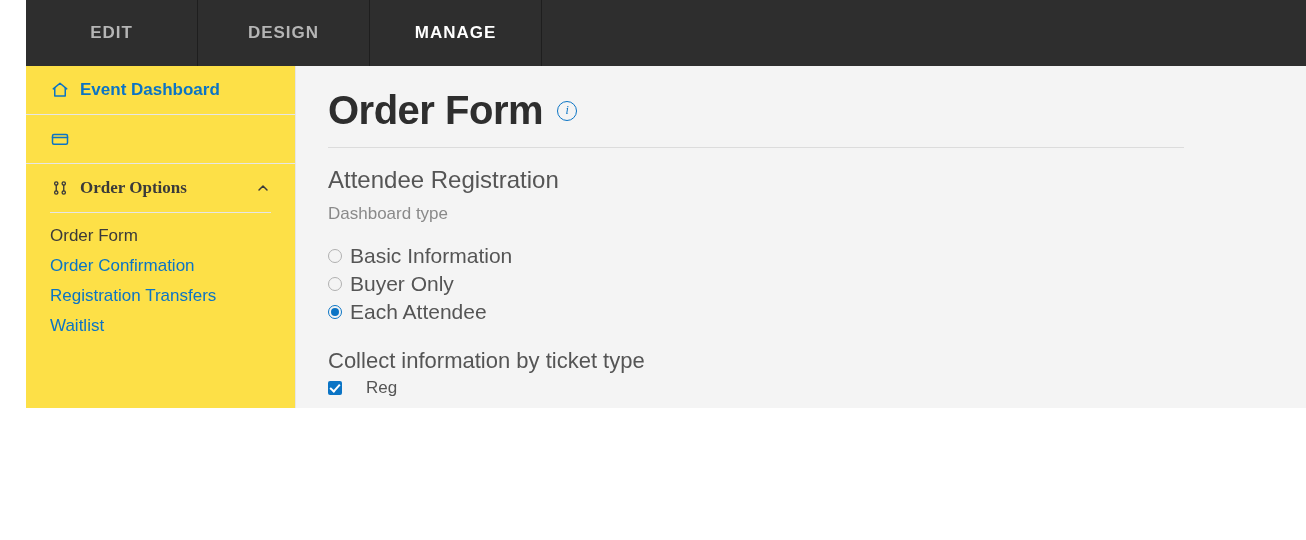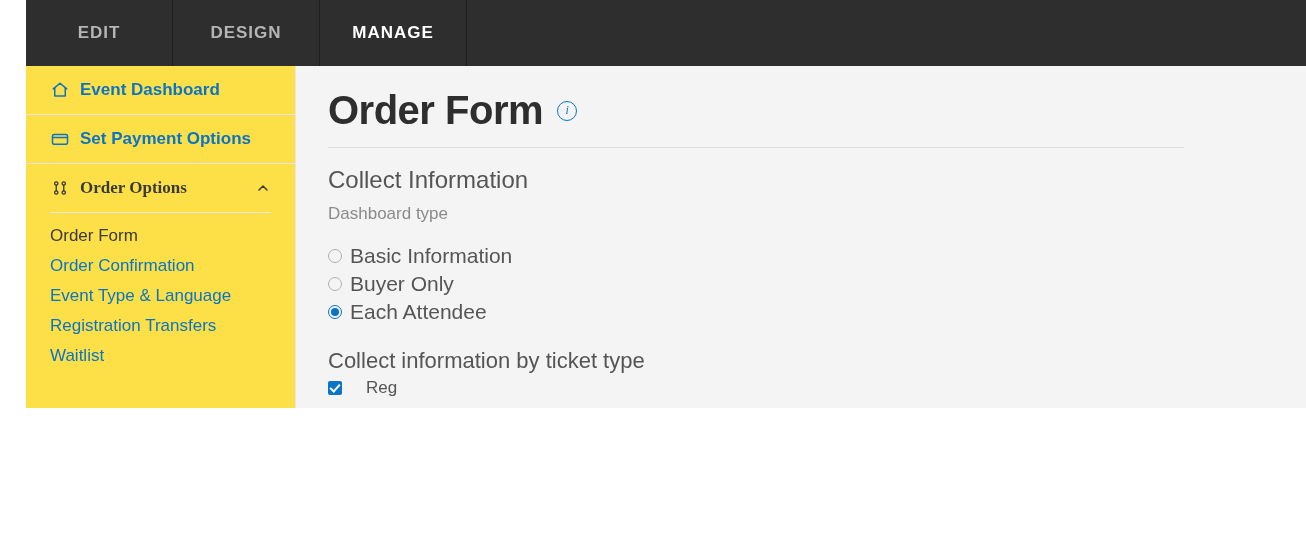--- a/index.html
+++ b/index.html
@@ -10,21 +10,21 @@
     width: 1306px;
   }
   .topnav {
     display: flex;
     background: #2e2e2e;
     height: 66px;
     margin-left: 26px;
     margin-right: 0;
   }
   .topnav-tab {
-    width: 147px;
+    width: 172px;
     display: flex;
     align-items: center;
     justify-content: center;
     color: #b5b5b5;
     font-size: 17px;
     font-weight: 600;
     letter-spacing: 1px;
     border-right: 1px solid #1e1e1e;
     cursor: pointer;
   }
@@ -209,21 +209,20 @@
       <span>Event Dashboard</span>
     </div>
 
     <div class="side-row link">
       <span class="icon">
         <svg viewBox="0 0 24 24" width="18" height="18" fill="none" stroke="#0b74c5" stroke-width="2" stroke-linecap="round" stroke-linejoin="round">
           <rect x="2" y="6" width="20" height="13" rx="2"></rect>
             <line x1="2" y1="10" x2="22" y2="10"></line>
         </svg>
       </span>
-      <span>Set Payment Options</span>
     </div>
 
     <div class="side-row group">
       <div class="group-left">
         <span class="icon">
           <svg viewBox="0 0 24 24" width="18" height="18" fill="none" stroke="#3a3a3a" stroke-width="1.8" stroke-linecap="round" stroke-linejoin="round">
             <circle cx="7" cy="6" r="2.2"></circle>
               <circle cx="17" cy="6" r="2.2"></circle>
             <circle cx="7" cy="18" r="2.2"></circle>
               <circle cx="17" cy="18" r="2.2"></circle>
@@ -242,38 +241,35 @@
     <div class="group-divider"></div>
 
     <div class="sub-list">
       <div class="sub-item current">
         <span>Order Form</span>
       </div>
       <div class="sub-item link">
         <span>Order Confirmation</span>
       </div>
       <div class="sub-item link">
-        <span>Event Type &amp; Language</span>
-      </div>
-      <div class="sub-item link">
         <span>Registration Transfers</span>
       </div>
       <div class="sub-item link">
         <span>Waitlist</span>
       </div>
     </div>
   </div>
 
   <div class="main">
     <div class="page-title-row">
       <h1 class="page-title">Order Form</h1>
       <span class="info-circle">i</span>
     </div>
 
-    <div class="section-heading">Collect Information</div>
+    <div class="section-heading">Attendee Registration</div>
     <div class="field-label">Dashboard type</div>
 
     <div class="radio-group">
       <div class="radio-row">
         <span class="radio"></span>
         <span>Basic Information</span>
       </div>
       <div class="radio-row">
         <span class="radio"></span>
         <span>Buyer Only</span>

